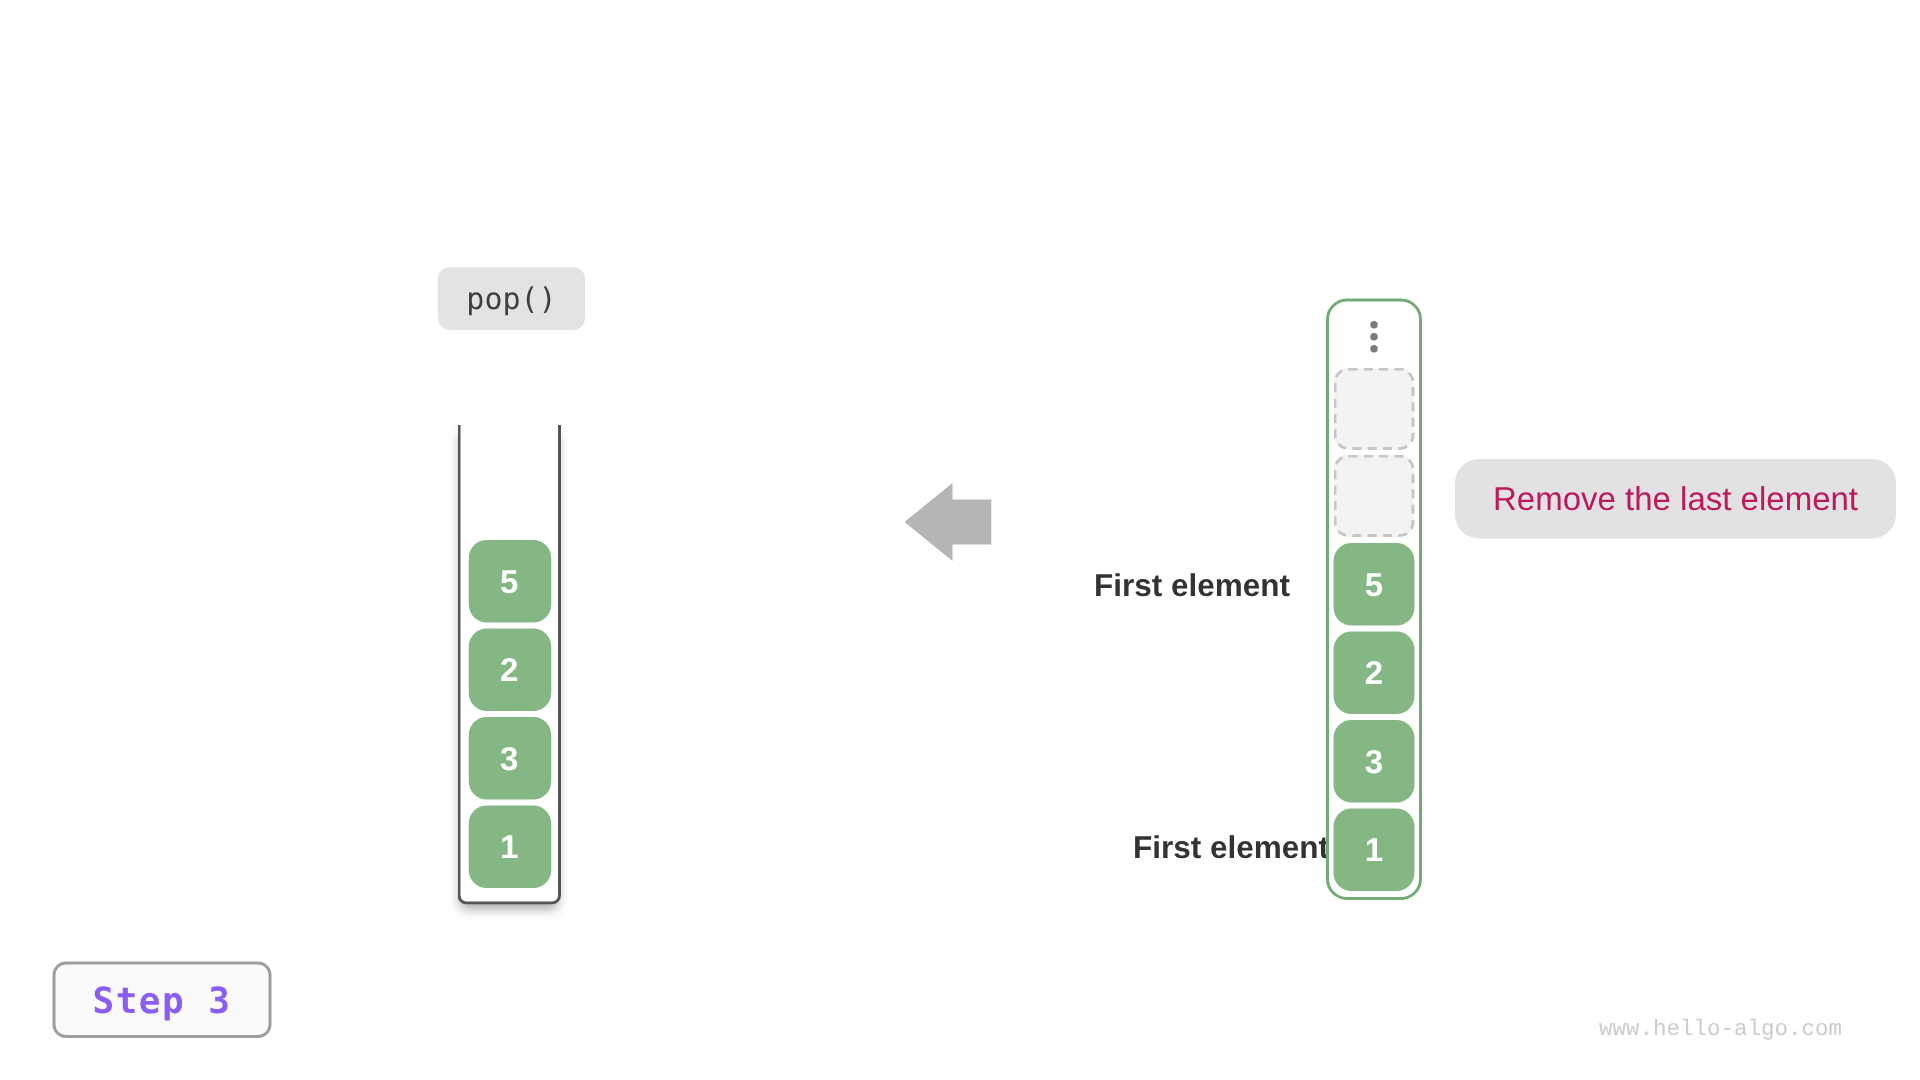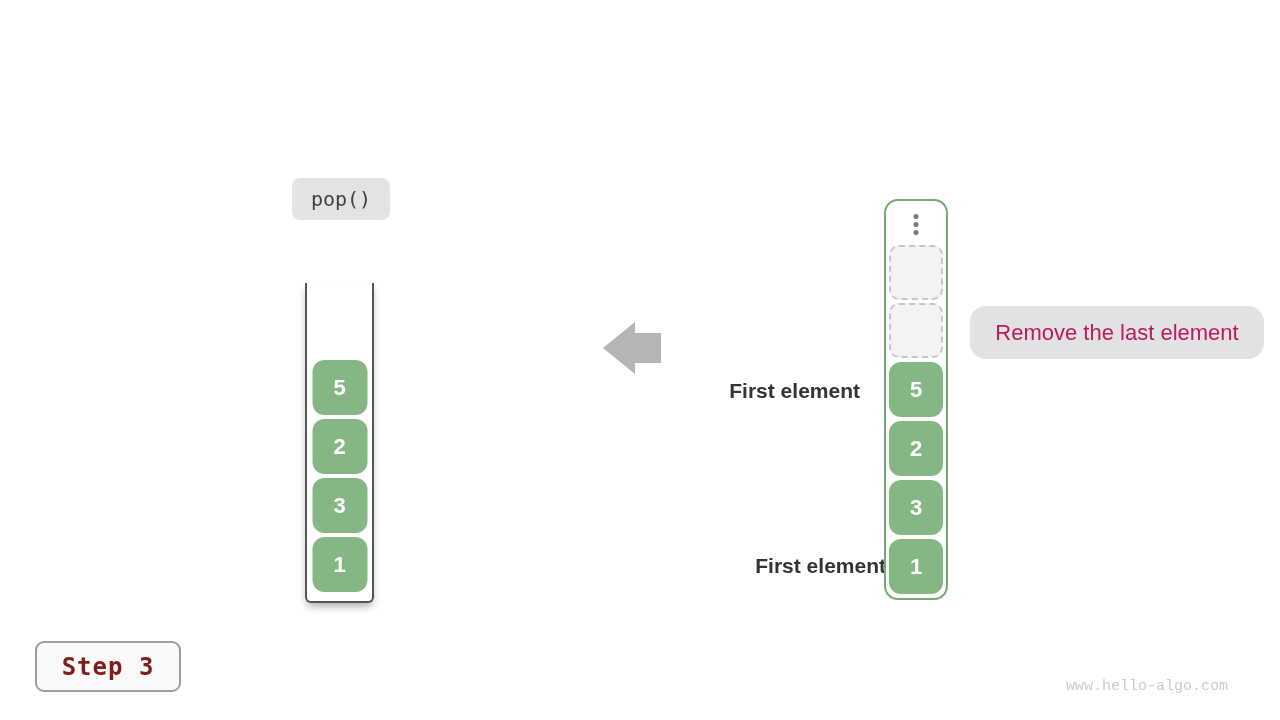--- a/index.html
+++ b/index.html
@@ -139,21 +139,21 @@
     left: 35px; top: 641px;
     width: 146px; height: 51px;
     box-sizing: border-box;
     background: #fafafa;
     border: 2px solid #9e9e9e;
     border-radius: 9px;
     display: flex; align-items: center; justify-content: center;
     font-family: "DejaVu Sans Mono", monospace;
     font-size: 24px;
     font-weight: bold;
-    color: #7f1d1d;
+    color: #8b5cf6;
     letter-spacing: 1px;
   }
 
   
   .watermark {
     position: absolute;
     left: 1066px; top: 678px;
     font-family: Liberation Mono, monospace;
     font-size: 15px;
     color: #cccccc;

